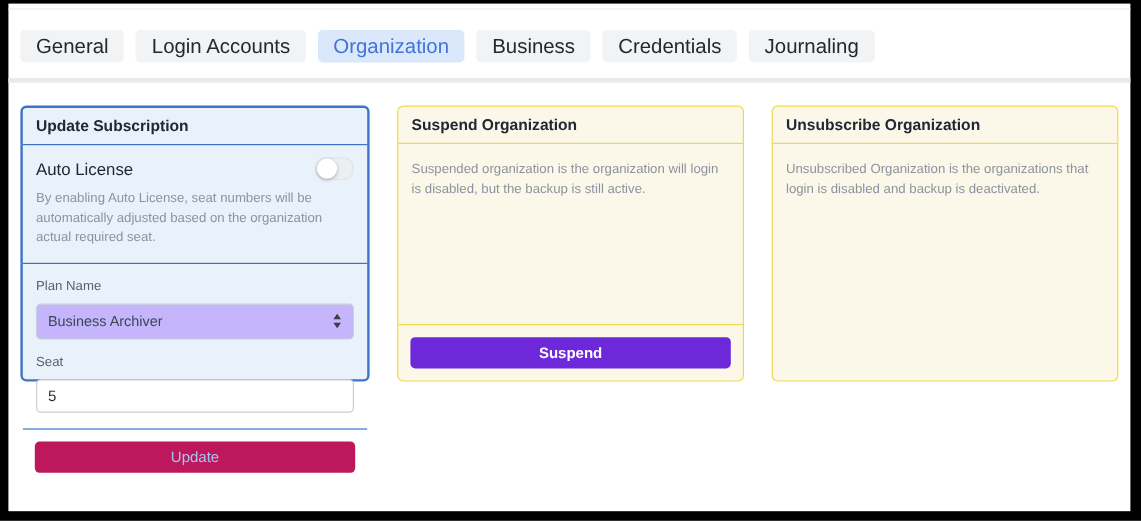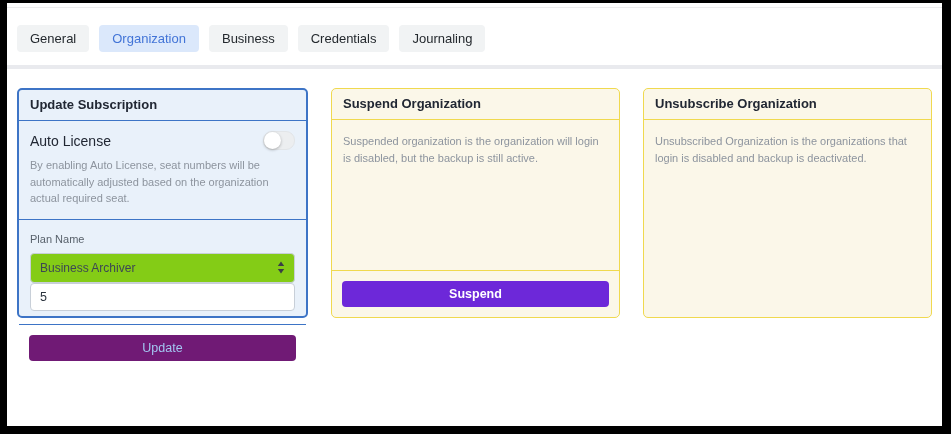--- a/index.html
+++ b/index.html
@@ -13,21 +13,21 @@
     position:absolute; left:7px; top:3px; right:9px; bottom:8px;
     background:#fff;
   }
   .top-hairline { height:1px; background:#ececee; margin-top:4px; }
 
   
   .tabs-row { display:flex; gap:10px; padding:0 10px; margin-top:17px; }
   .tab {
     height:27px; line-height:27px; padding:0 13px;
     background:#f1f3f4; color:#24292e;
-    font-size:13px; border-radius:4px; cursor:default;
+    font-size:17px; border-radius:4px; cursor:default;
     white-space:nowrap;
   }
   .tab.active { background:#dbe8fb; color:#4274d7; }
   .tabs-underline { height:4px; background:#e9eaee; margin-top:13px; }
 
   
   .panels { display:flex; gap:23px; padding:0 10px; margin-top:19px; }
   .panel {
     height:230px; border-radius:5px; box-sizing:border-box;
     display:flex; flex-direction:column; flex:1;
@@ -57,54 +57,55 @@
   }
   .toggle-knob {
     position:absolute; left:0; top:0; width:17px; height:17px;
     border-radius:50%; background:#fff;
     box-shadow:0 1px 3px rgba(0,0,0,.28);
   }
 
   .section-form { padding:13px 11px; }
   .field-label { font-size:11px; color:#59626c; margin-bottom:8px; }
   .select {
-    height:28px; background:#84cc16; border:1px solid #c8cfd8; border-radius:4px;
+    height:28px; background:#c4b5fd; border:1px solid #c8cfd8; border-radius:4px;
     display:flex; align-items:center; justify-content:space-between;
     padding:0 9px; font-size:12px; color:#3d4754; cursor:pointer;
   }
   .sel-arrows { display:flex; align-items:center; }
   .field-gap { margin-top:13px; }
   .text-input {
     width:100%; box-sizing:border-box; height:28px;
     background:#fff; border:1px solid #c8cfd8; border-radius:4px;
     padding:0 9px; font-size:12.5px; color:#2b333d;
     font-family:"Liberation Sans", sans-serif; outline:none;
   }
 
   
   .panel-footer { padding:10px; }
   .panel-blue .panel-footer { border-top:1.5px solid #3d74c6; }
   .panel-yellow .panel-footer { border-top:1.5px solid #f0d94f; }
   .btn {
     display:block; width:100%; height:26px; border:none; border-radius:4px;
     font-family:"Liberation Sans", sans-serif; font-size:12.5px; cursor:pointer;
   }
-  .btn-update { background:#701a75; color:#a3c7f2; font-weight:500; }
+  .btn-update { background:#be185d; color:#a3c7f2; font-weight:500; }
   .btn-amber { background:#6d28d9; color:#ffffff; font-weight:700; }
 
   .yellow-body { padding:13px 11px; }
 </style>
 </head>
 <body>
 
 <div class="screen">
   <div class="top-hairline"></div>
 
   <div class="tabs-row">
     <div class="tab">General</div>
+    <div class="tab">Login Accounts</div>
     <div class="tab active">Organization</div>
     <div class="tab">Business</div>
     <div class="tab">Credentials</div>
     <div class="tab">Journaling</div>
   </div>
   <div class="tabs-underline"></div>
 
   <div class="panels">
 
     <div class="panel panel-blue">
@@ -123,20 +124,21 @@
           <div class="field-label">Plan Name</div>
           <div class="select">
             <span>Business Archiver</span>
             <span class="sel-arrows">
               <svg width="8" height="13" viewBox="0 0 8 13">
                   <path d="M4 0.5 L7.2 5 H0.8 Z" fill="#3a3f45"></path>
                   <path d="M4 12.5 L7.2 8 H0.8 Z" fill="#3a3f45"></path>
                 </svg>
             </span>
           </div>
+          <div class="field-label field-gap">Seat</div>
           <input class="text-input" type="text" value="5" style="">
         </div>
       </div>
       <div class="panel-footer">
         <button class="btn btn-update">Update</button>
       </div>
     </div>
 
     <div class="panel panel-yellow">
       <div class="panel-header">Suspend Organization</div>

